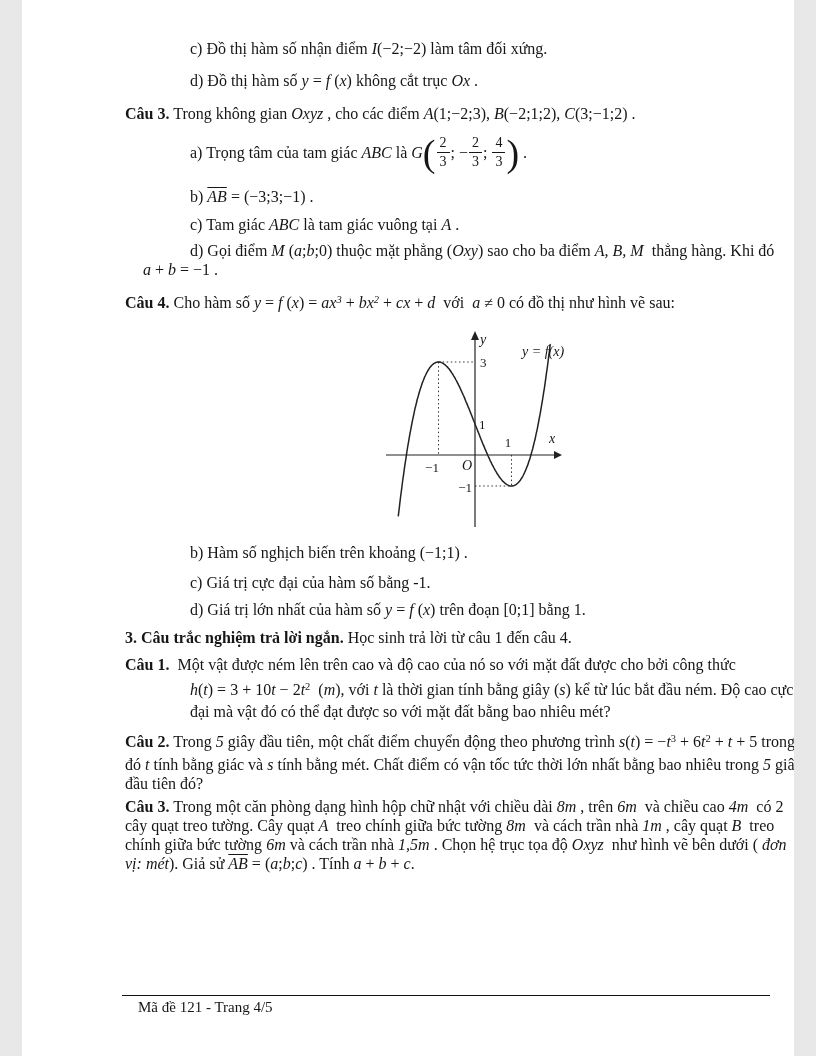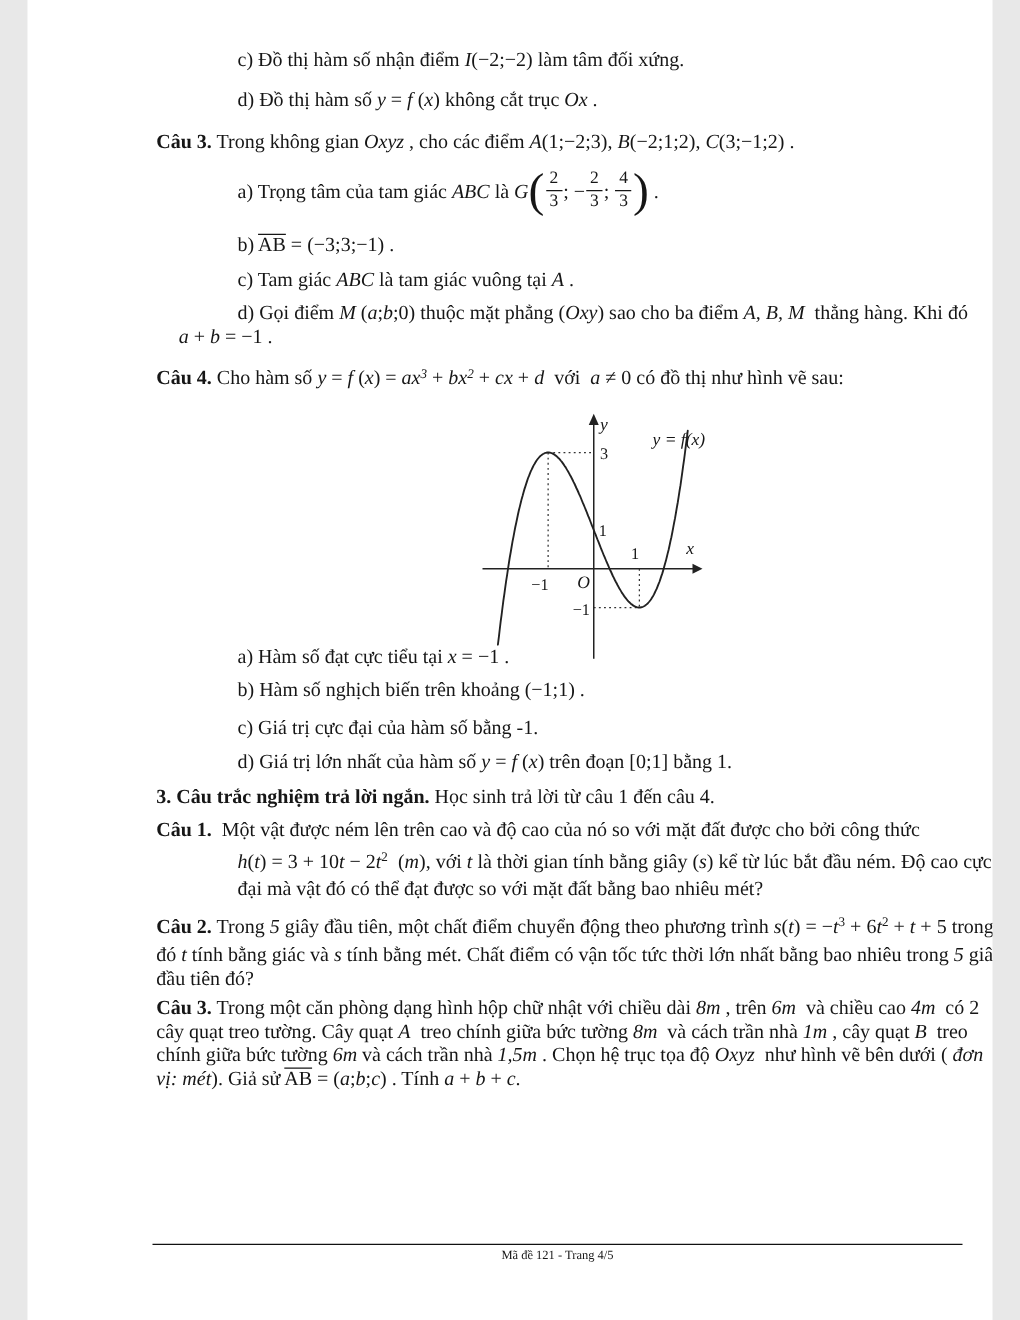--- a/index.html
+++ b/index.html
@@ -13,43 +13,43 @@
     margin:0 auto;
   }
   .ln{
     position:absolute;
     font-size:16px;
     line-height:1.15;
     white-space:pre;
   }
   .ln .b{font-weight:700;}
   .ln .i{font-style:italic;}
-  .ln .ov{text-decoration:overline;text-align:center;}
+  .ln .ov{font-style:italic;text-decoration:overline;text-align:center;}
   .ln .sup{font-size:10.5px;position:relative;top:-5.5px;}
   .ln .bigp{
     font-size:38px;font-weight:400;line-height:0;
     vertical-align:middle;position:relative;top:-2px;
   }
   .frac{
     display:inline-flex;flex-direction:column;align-items:center;
     vertical-align:middle;line-height:1;font-size:14px;
     margin:0 1px;position:relative;top:-2px;
   }
   .frac .fn{border-bottom:1px solid #161616;padding:0 3px 2px;display:block;}
   .frac .fd{padding-top:2px;display:block;}
   #graph{position:absolute;left:362px;top:330px;}
   .axis{stroke:#222;stroke-width:1.2;fill:none;}
   .curve{stroke:#222;stroke-width:1.5;fill:none;stroke-linecap:round;}
   .dot{stroke:#333;stroke-width:1;stroke-dasharray:1.5 2.6;fill:none;}
   .gl{font-family:"Liberation Serif","DejaVu Serif",serif;font-size:13px;fill:#161616;}
   .gl.it{font-style:italic;font-size:14px;}
   #footer-rule{position:absolute;left:100px;top:995px;width:648px;border-top:1.4px solid #111;}
   #footer-text{
-    position:absolute;top:999px;left:100px;width:648px;
-    text-align:center;font-size:10px;
+    position:absolute;top:999px;left:116px;width:648px;
+    text-align:left;font-size:15px;
   }
 </style>
 </head>
 <body>
 
 <div id="page">
 
   <div class="ln" style="top:40px;left:168px"><span>c) Đồ thị hàm số nhận điểm </span><span class="i">I</span><span>(−2;−2)</span><span> làm tâm đối xứng.</span></div>
   <div class="ln" style="top:72px;left:168px"><span>d) Đồ thị hàm số </span><span class="i">y</span><span> = </span><span class="i">f</span><span> (</span><span class="i">x</span><span>)</span><span> không cắt trục </span><span class="i">Ox</span><span> .</span></div>
   <div class="ln" style="top:105px;left:103px"><span class="b">Câu 3.</span><span> Trong không gian </span><span class="i">Oxyz</span><span> , cho các điểm </span><span class="i">A</span><span>(1;−2;3), </span><span class="i">B</span><span>(−2;1;2), </span><span class="i">C</span><span>(3;−1;2) .</span></div>
@@ -77,21 +77,20 @@
     <text class="gl it" x="165" y="113">x</text>
     <text class="gl it" x="88" y="140" text-anchor="end">O</text>
     <text class="gl" x="96" y="37">3</text>
     <text class="gl" x="95" y="99">1</text>
     <text class="gl" x="48" y="142" text-anchor="middle">−1</text>
     <text class="gl" x="124" y="117" text-anchor="middle">1</text>
     <text class="gl" x="88" y="162" text-anchor="end">−1</text>
     <text class="gl it" x="138" y="26">y = f(x)</text>
   </svg>
 
-  <div class="ln" style="top:517px;left:168px"><span>a) Hàm số đạt cực tiểu tại </span><span class="i">x</span><span> = −1 .</span></div>
   <div class="ln" style="top:544px;left:168px"><span>b) Hàm số nghịch biến trên khoảng </span><span>(−1;1)</span><span> .</span></div>
   <div class="ln" style="top:574px;left:168px"><span>c) Giá trị cực đại của hàm số bằng -1.</span></div>
   <div class="ln" style="top:601px;left:168px"><span>d) Giá trị lớn nhất của hàm số </span><span class="i">y</span><span> = </span><span class="i">f</span><span> (</span><span class="i">x</span><span>)</span><span> trên đoạn </span><span>[0;1]</span><span> bằng 1.</span></div>
   <div class="ln" style="top:629px;left:103px"><span class="b">3. Câu trắc nghiệm trả lời ngắn.</span><span> Học sinh trả lời từ câu 1 đến câu 4.</span></div>
   <div class="ln" style="top:656px;left:103px"><span class="b">Câu 1.</span><span>  Một vật được ném lên trên cao và độ cao của nó so với mặt đất được cho bởi công thức</span></div>
   <div class="ln" style="top:681px;left:168px"><span class="i">h</span><span>(</span><span class="i">t</span><span>) = 3 + 10</span><span class="i">t</span><span> − 2</span><span class="i">t</span><span class="sup">2</span><span>  (</span><span class="i">m</span><span>), với </span><span class="i">t</span><span> là thời gian tính bằng giây (</span><span class="i">s</span><span>) kể từ lúc bắt đầu ném. Độ cao cực</span></div>
   <div class="ln" style="top:703px;left:168px"><span>đại mà vật đó có thể đạt được so với mặt đất bằng bao nhiêu mét?</span></div>
   <div class="ln" style="top:733px;left:103px"><span class="b">Câu 2.</span><span> Trong </span><span class="i">5</span><span> giây đầu tiên, một chất điểm chuyển động theo phương trình </span><span class="i">s</span><span>(</span><span class="i">t</span><span>) = −</span><span class="i">t</span><span class="sup">3</span><span> + 6</span><span class="i">t</span><span class="sup">2</span><span> + </span><span class="i">t</span><span> + 5 trong</span></div>
   <div class="ln" style="top:756px;left:103px"><span>đó </span><span class="i">t</span><span> tính bằng giác và </span><span class="i">s</span><span> tính bằng mét. Chất điểm có vận tốc tức thời lớn nhất bằng bao nhiêu trong </span><span class="i">5</span><span> giây</span></div>
   <div class="ln" style="top:775px;left:103px"><span>đầu tiên đó?</span></div>

